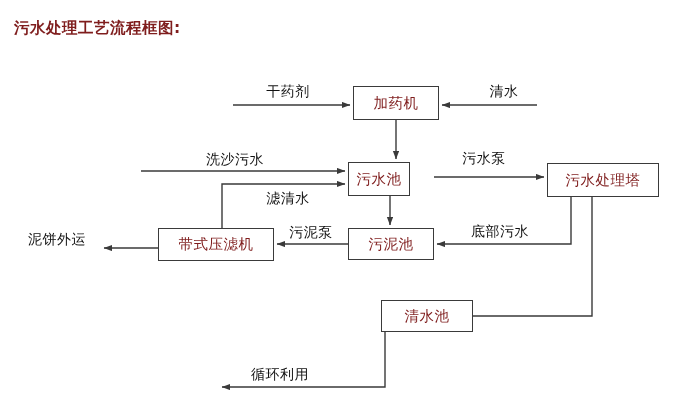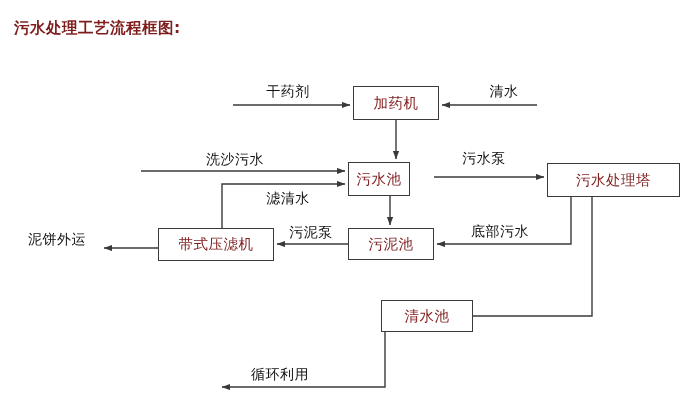--- a/index.html
+++ b/index.html
@@ -86,21 +86,21 @@
   </svg>
 
   <div class="node" style="left:353px; top:86px; width:86px; height:34px;">
     <span>加药机</span>
   </div>
 
   <div class="node" style="left:348px; top:162px; width:62px; height:34px;">
     <span>污水池</span>
   </div>
 
-  <div class="node" style="left:547px; top:163px; width:133px; height:34px;">
+  <div class="node" style="left:547px; top:163px; width:112px; height:34px;">
     <span>污水处理塔</span>
   </div>
 
   <div class="node" style="left:158px; top:228px; width:116px; height:33px;">
     <span>带式压滤机</span>
   </div>
 
   <div class="node" style="left:348px; top:228px; width:86px; height:32px;">
     <span>污泥池</span>
   </div>

